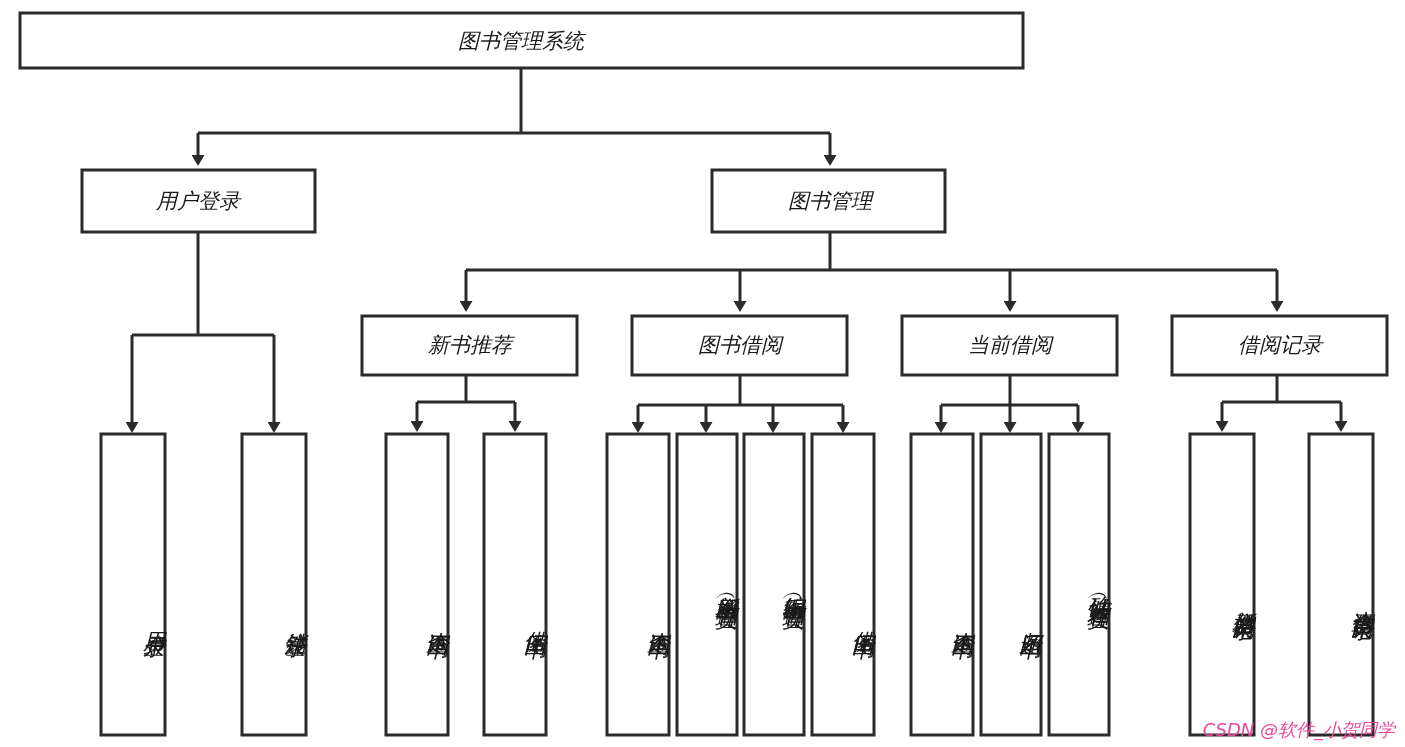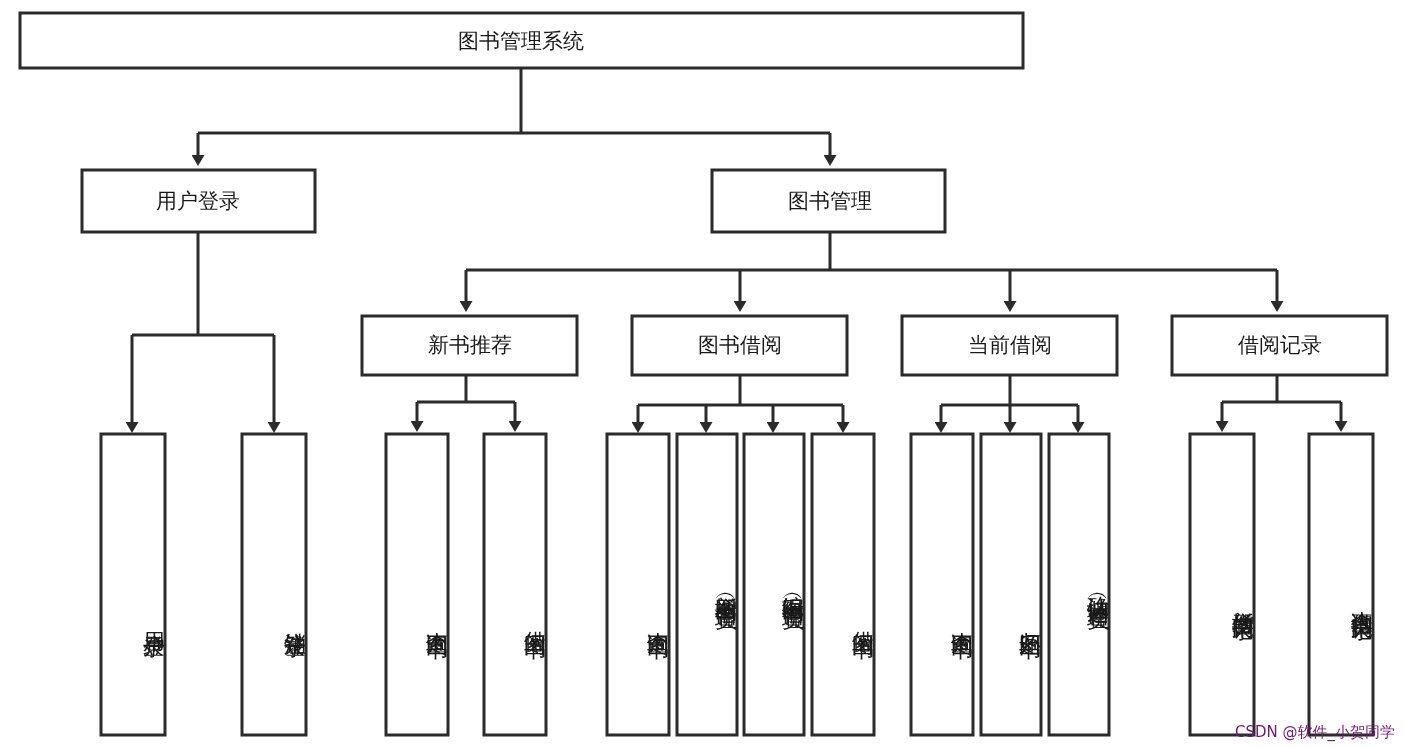--- a/index.html
+++ b/index.html
@@ -1,28 +1,28 @@
 <!DOCTYPE html>
 <html><head>
 <meta charset="utf-8">
 <style>
   html,body{margin:0;padding:0;background:#ffffff;}
   body{font-family:"DejaVu Sans","Liberation Sans",sans-serif;}
-  #stage{position:relative;width:1405px;height:747px;background:#ffffff;overflow:hidden;}
+  #stage{position:relative;width:1405px;height:747px;background:#ffffff;overflow:hidden;font-style:italic;}
   svg#tree{position:absolute;left:0;top:0;width:1405px;height:747px;}
   .nodebox{fill:#ffffff;stroke:#2b2b2b;stroke-width:3;}
   .conn{stroke:#2b2b2b;stroke-width:3;fill:none;stroke-linecap:butt;}
   .arrowhead{fill:#2b2b2b;stroke:none;}
   .nlabel{font-family:"DejaVu Sans","Liberation Sans",sans-serif;font-size:21px;fill:#1a1a1a;}
   .nlabel-h{text-anchor:middle;dominant-baseline:middle;}
   .vlabel{position:absolute;writing-mode:vertical-rl;text-orientation:upright;
           font-family:"DejaVu Sans","Liberation Sans",sans-serif;font-size:22px;color:#1a1a1a;
           line-height:1.02;letter-spacing:2px;white-space:nowrap;
           display:flex;align-items:flex-start;justify-content:center;}
-  #watermark{position:absolute;right:10px;bottom:5px;font-size:15px;color:#701a75;
+  #watermark{position:absolute;right:10px;bottom:5px;font-size:18px;color:#ec4899;
              font-family:"DejaVu Sans","Liberation Sans",sans-serif;white-space:nowrap;}
 </style>
 </head>
 <body>
 
 <div id="stage">
 
   <svg id="tree" viewBox="0 0 1405 747">
     <defs>
       <marker id="ah" markerWidth="11" markerHeight="13" refX="2" refY="6.5" orient="auto" markerUnits="userSpaceOnUse">

